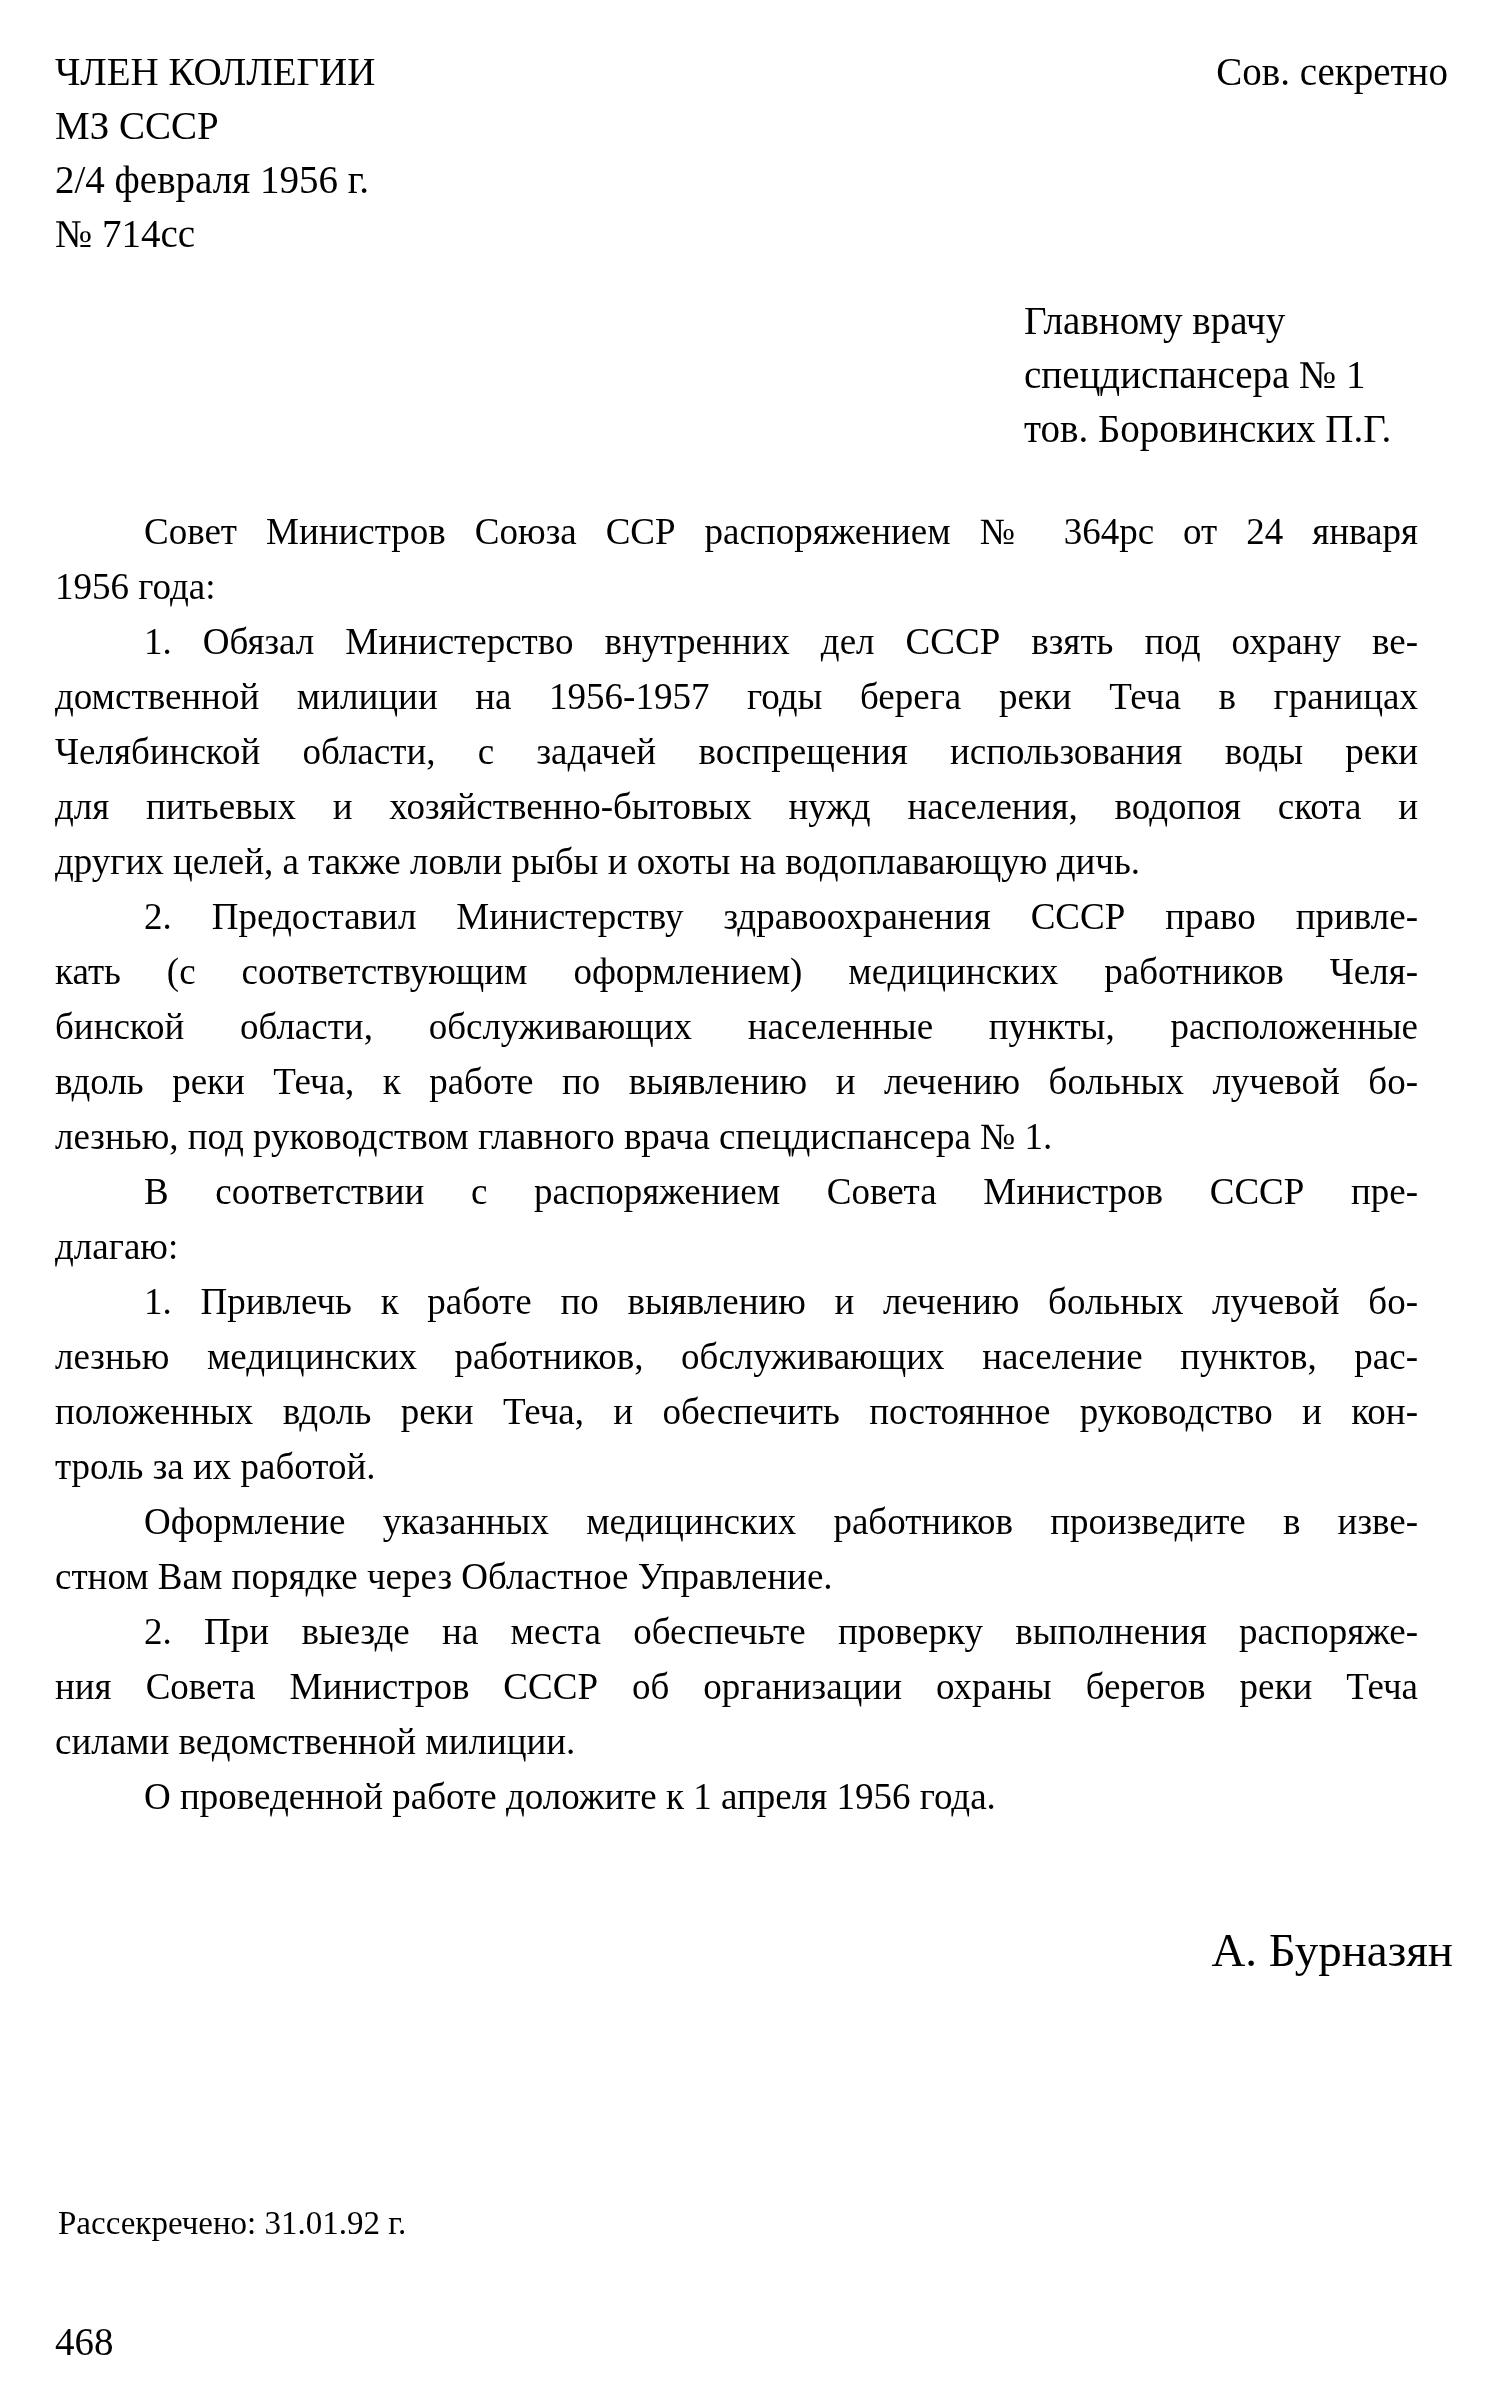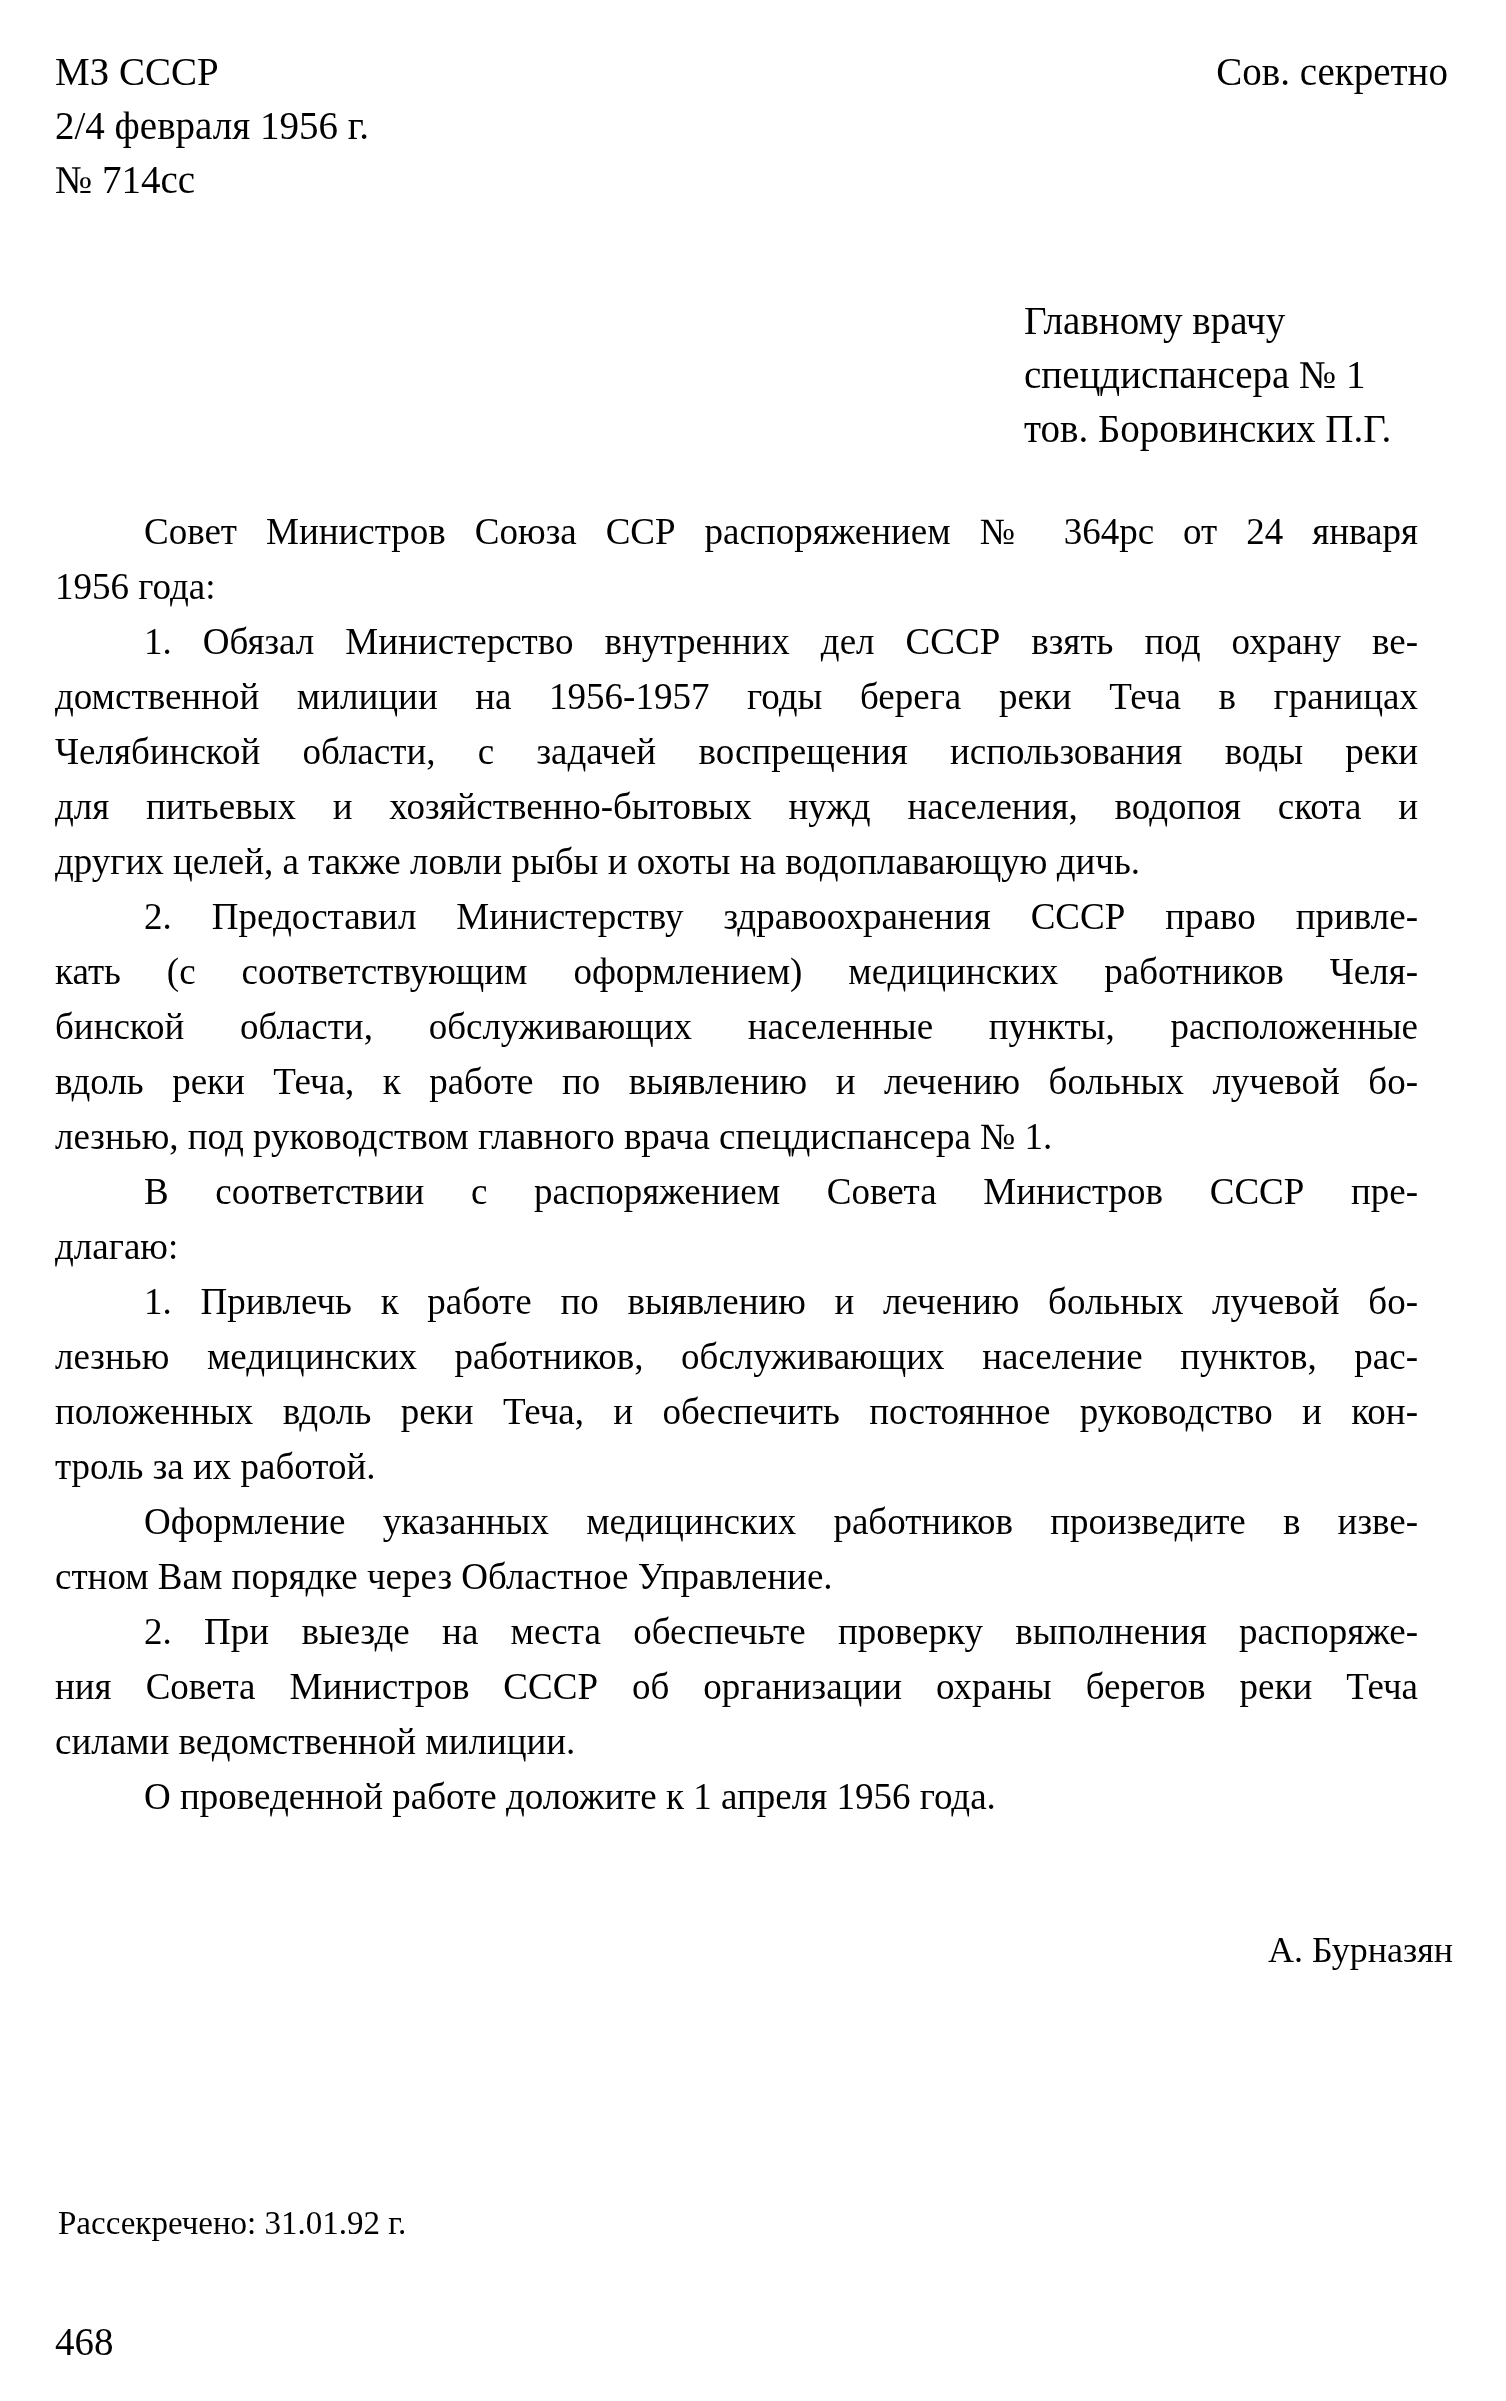--- a/index.html
+++ b/index.html
@@ -62,21 +62,21 @@
     padding-left: 89px;
   }
   .body-text .line.last {
     text-align-last: left;
   }
   
   .signature {
     position: absolute;
     right: 54px;
     top: 1923px;
-    font-size: 36px;
+    font-size: 47px;
     line-height: 54px;
     white-space: nowrap;
     text-align: right;
   }
   .declassified {
     position: absolute;
     left: 58px;
     top: 2196px;
     font-size: 33px;
     line-height: 54px;
@@ -90,20 +90,21 @@
     line-height: 54px;
     white-space: nowrap;
   }
 </style>
 </head>
 <body>
 
 <div class="page">
 
   <div class="sender-block">
+    <div>ЧЛЕН КОЛЛЕГИИ</div>
     <div>МЗ СССР</div>
     <div>2/4 февраля 1956 г.</div>
     <div>№ 714сс</div>
   </div>
 
   <div class="classification">Сов. секретно</div>
 
   <div class="recipient-block">
     <div>Главному врачу</div>
     <div>спецдиспансера № 1</div>

